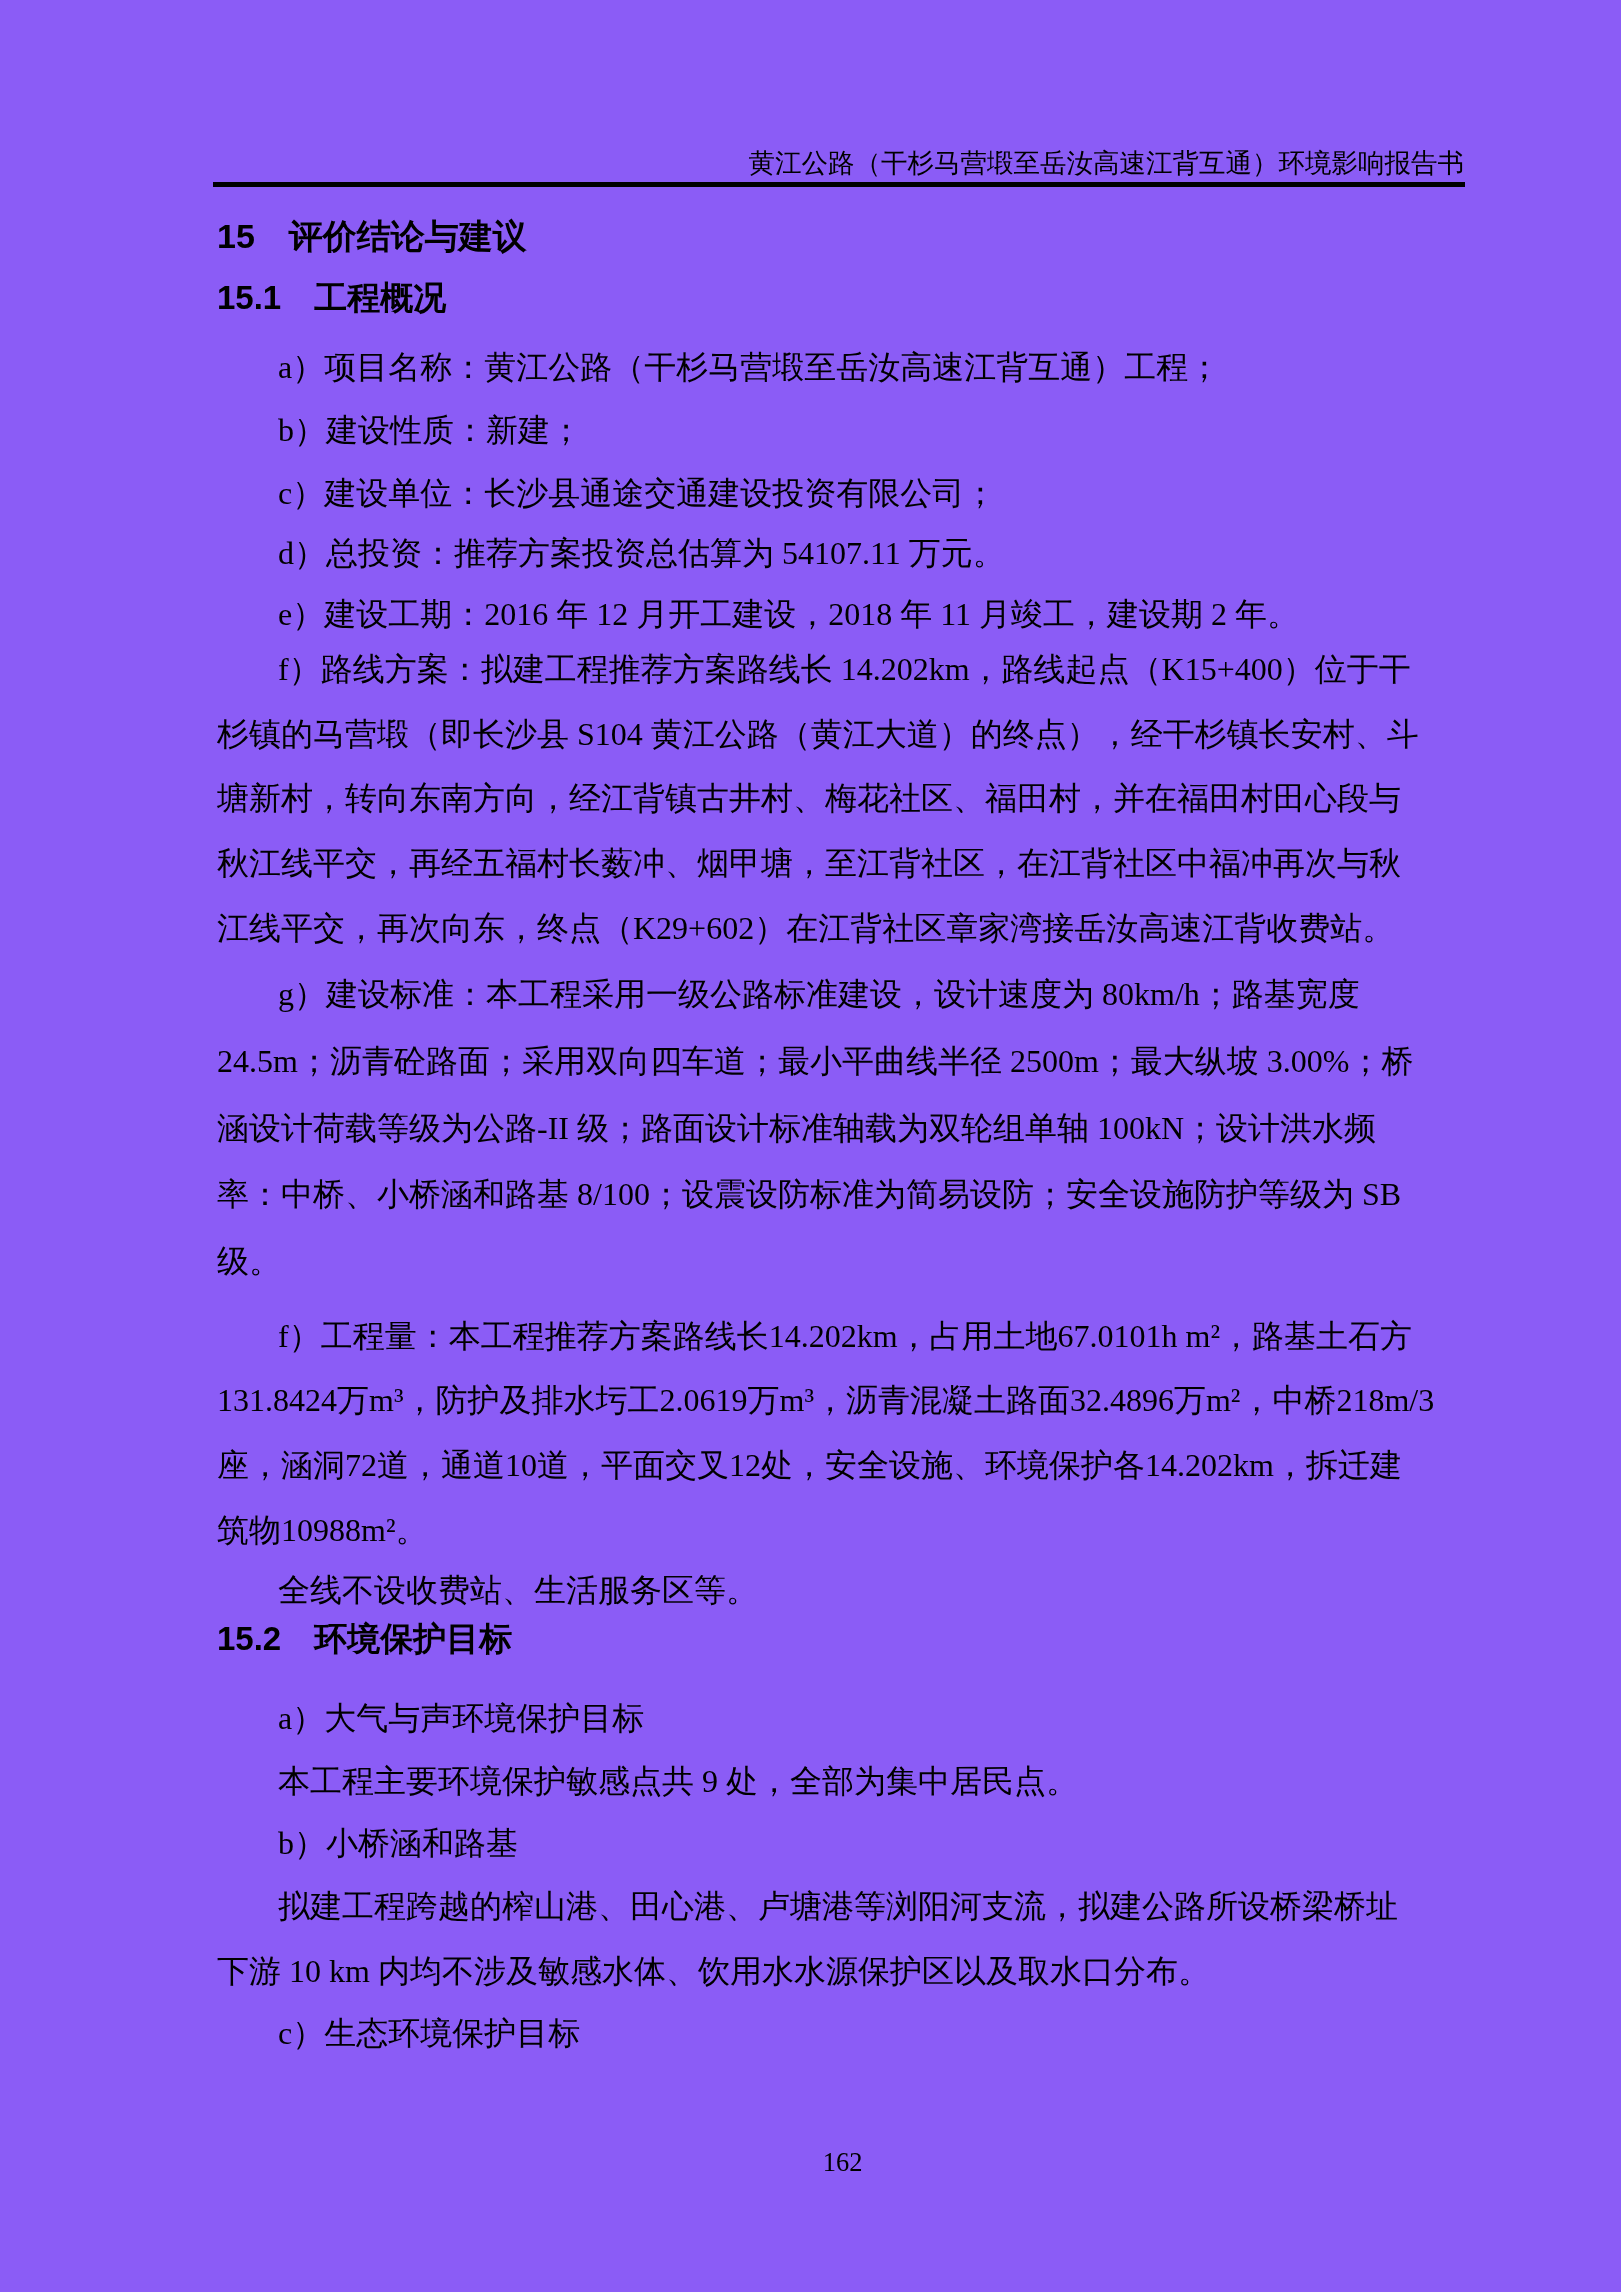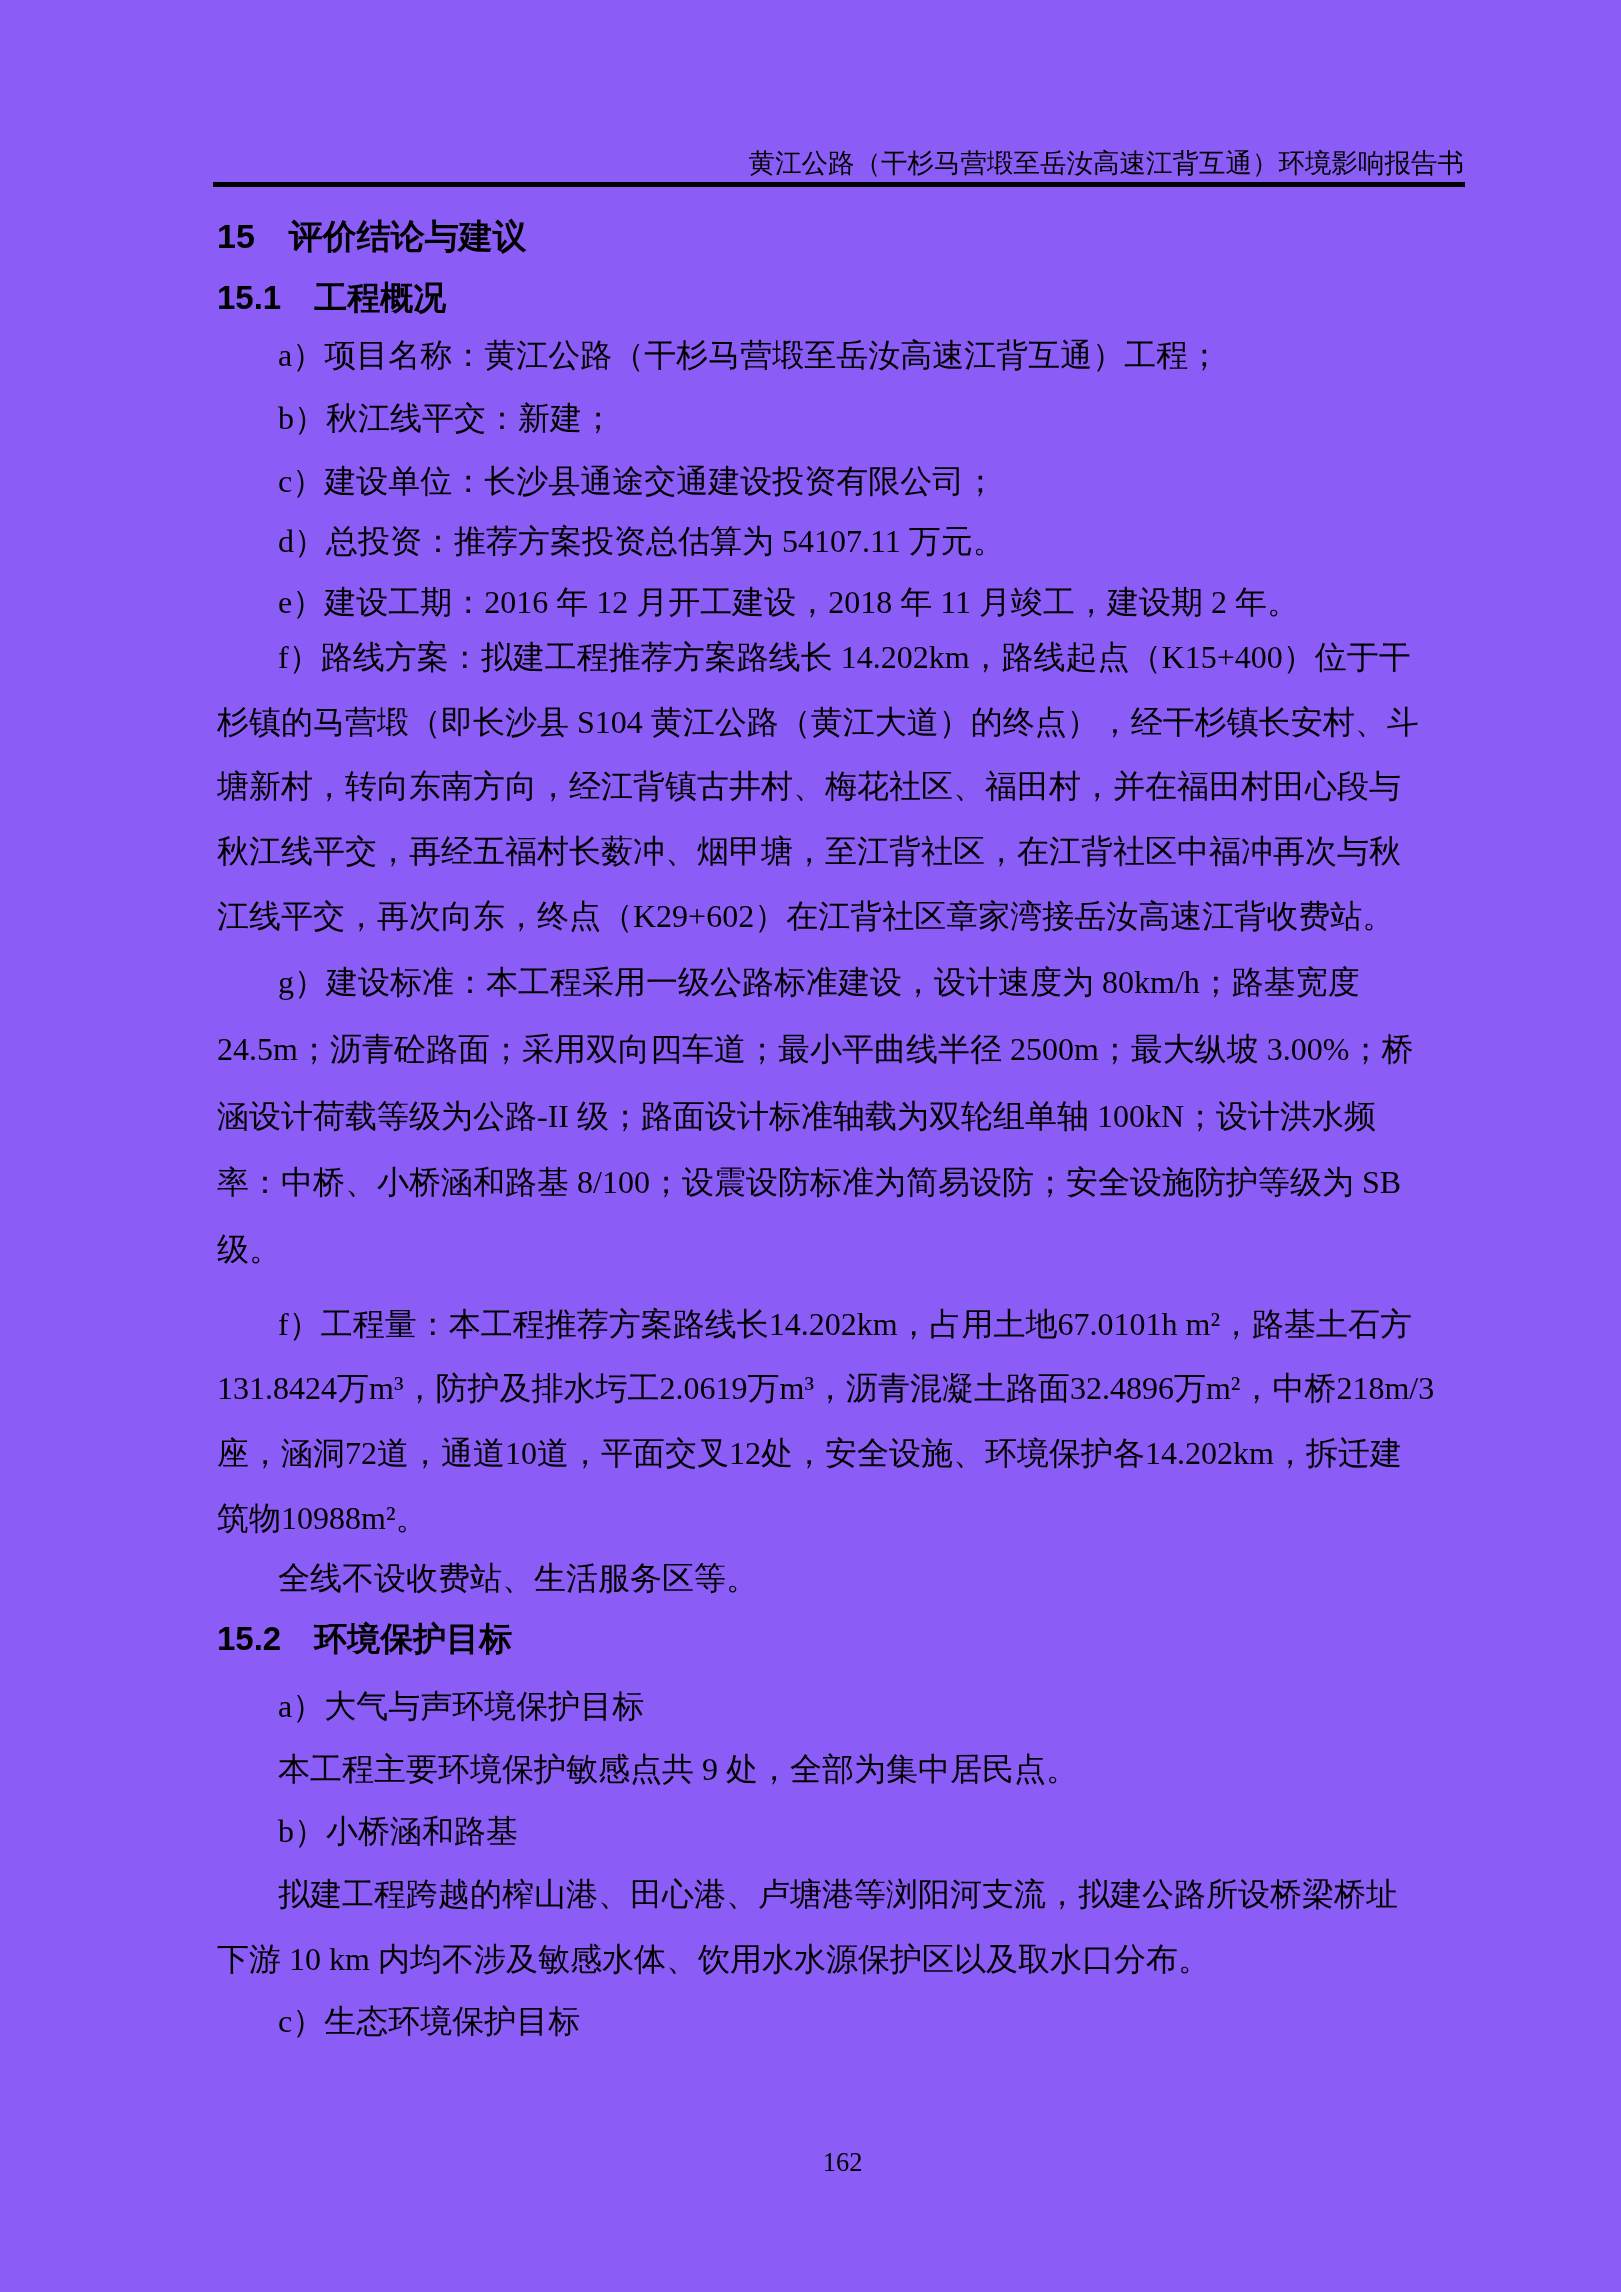--- a/index.html
+++ b/index.html
@@ -14,20 +14,21 @@
     overflow: hidden;
   }
   .doc-line {
     position: absolute;
     left: 217px;
     width: 1250px;
     font-size: 32px;
     line-height: 1.15;
     white-space: nowrap;
     text-align: left;
+    margin-top: 12px;
   }
   .indent { padding-left: 61px; }
   .running-head {
     position: absolute;
     left: 217px;
     width: 1247px;
     top: 145px;
     font-size: 26.5px;
     text-align: right;
     white-space: nowrap;
@@ -67,21 +68,21 @@
 
 <div class="page">
 
   <div class="running-head">黄江公路（干杉马营塅至岳汝高速江背互通）环境影响报告书</div>
   <div class="head-rule"></div>
 
   <div class="heading chapter">15　评价结论与建议</div>
   <div class="heading sec1">15.1　工程概况</div>
 
   <div class="doc-line indent" style="top:337px">a）项目名称：黄江公路（干杉马营塅至岳汝高速江背互通）工程；</div>
-  <div class="doc-line indent" style="top:400px">b）秋江线平交：新建；</div>
+  <div class="doc-line indent" style="top:400px">b）建设性质：新建；</div>
   <div class="doc-line indent" style="top:463px">c）建设单位：长沙县通途交通建设投资有限公司；</div>
   <div class="doc-line indent" style="top:523px">d）总投资：推荐方案投资总估算为 54107.11 万元。</div>
   <div class="doc-line indent" style="top:584px">e）建设工期：2016 年 12 月开工建设，2018 年 11 月竣工，建设期 2 年。</div>
 
   <div class="doc-line indent" style="top:639px">f）路线方案：拟建工程推荐方案路线长 14.202km，路线起点（K15+400）位于干</div>
   <div class="doc-line" style="top:704px">杉镇的马营塅（即长沙县 S104 黄江公路（黄江大道）的终点），经干杉镇长安村、斗</div>
   <div class="doc-line" style="top:833px">秋江线平交，再经五福村长薮冲、烟甲塘，至江背社区，在江背社区中福冲再次与秋</div>
   <div class="doc-line" style="top:768px">塘新村，转向东南方向，经江背镇古井村、梅花社区、福田村，并在福田村田心段与</div>
   <div class="doc-line" style="top:898px">江线平交，再次向东，终点（K29+602）在江背社区章家湾接岳汝高速江背收费站。</div>
 

